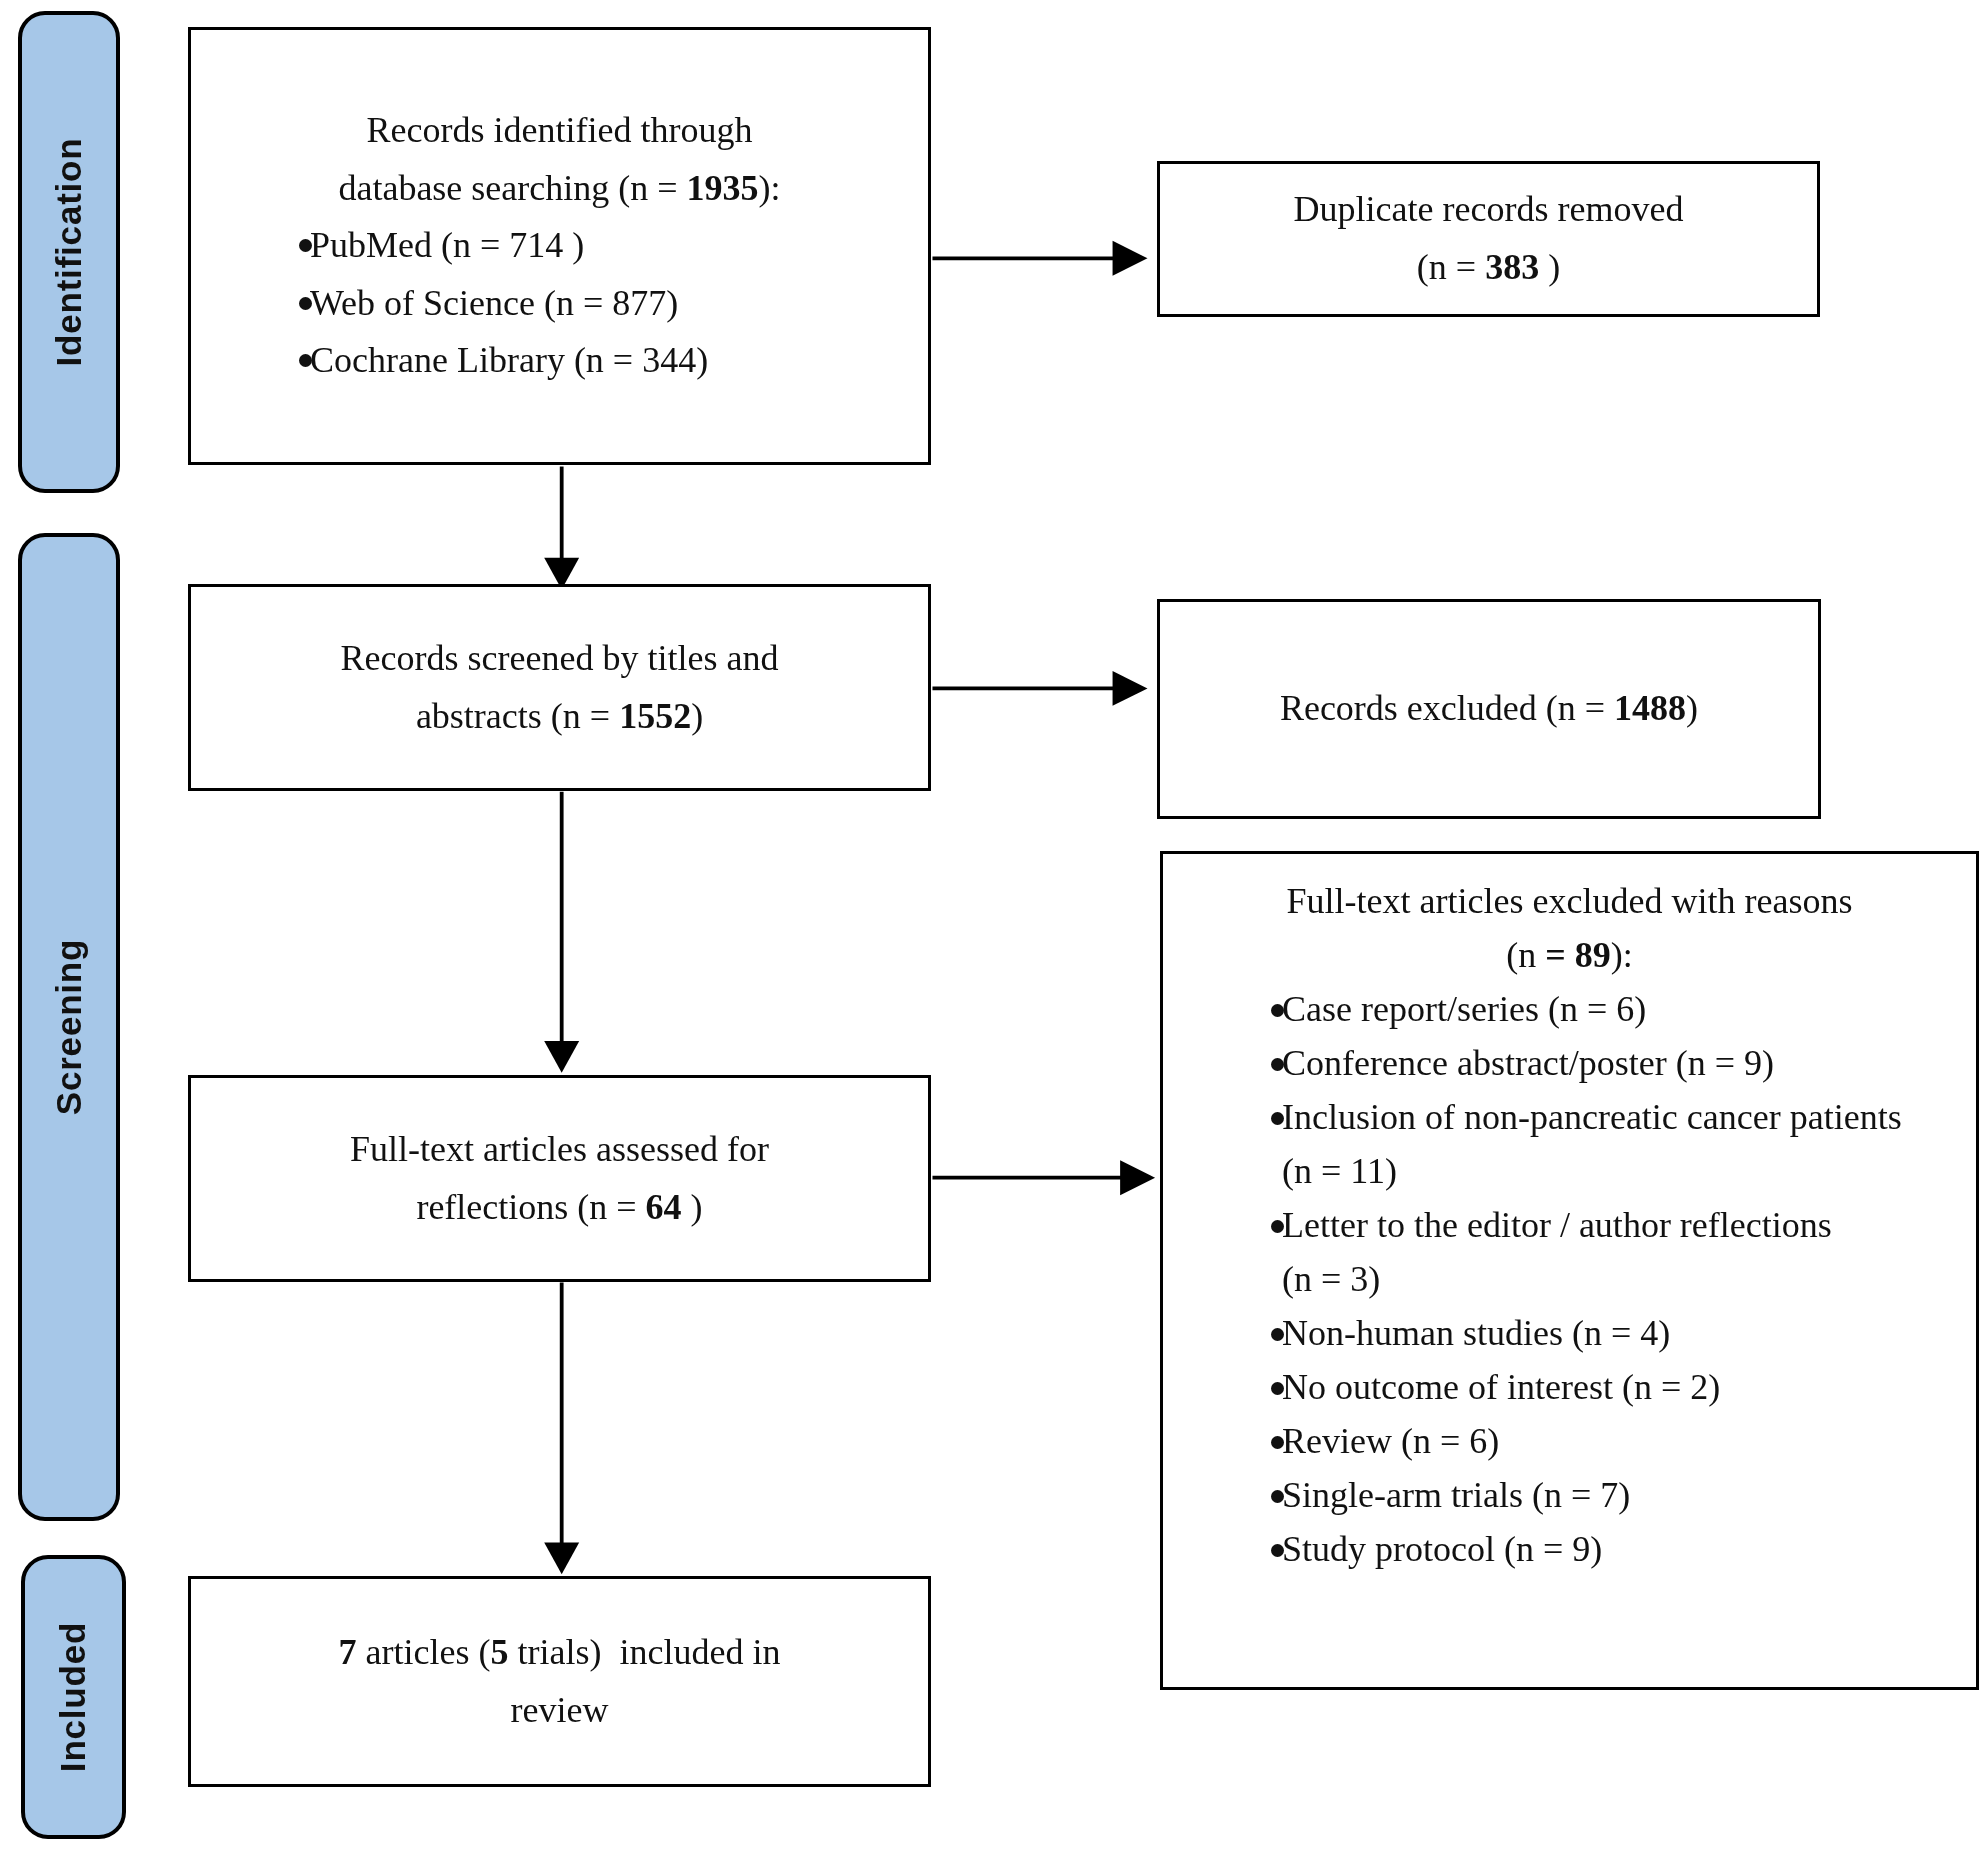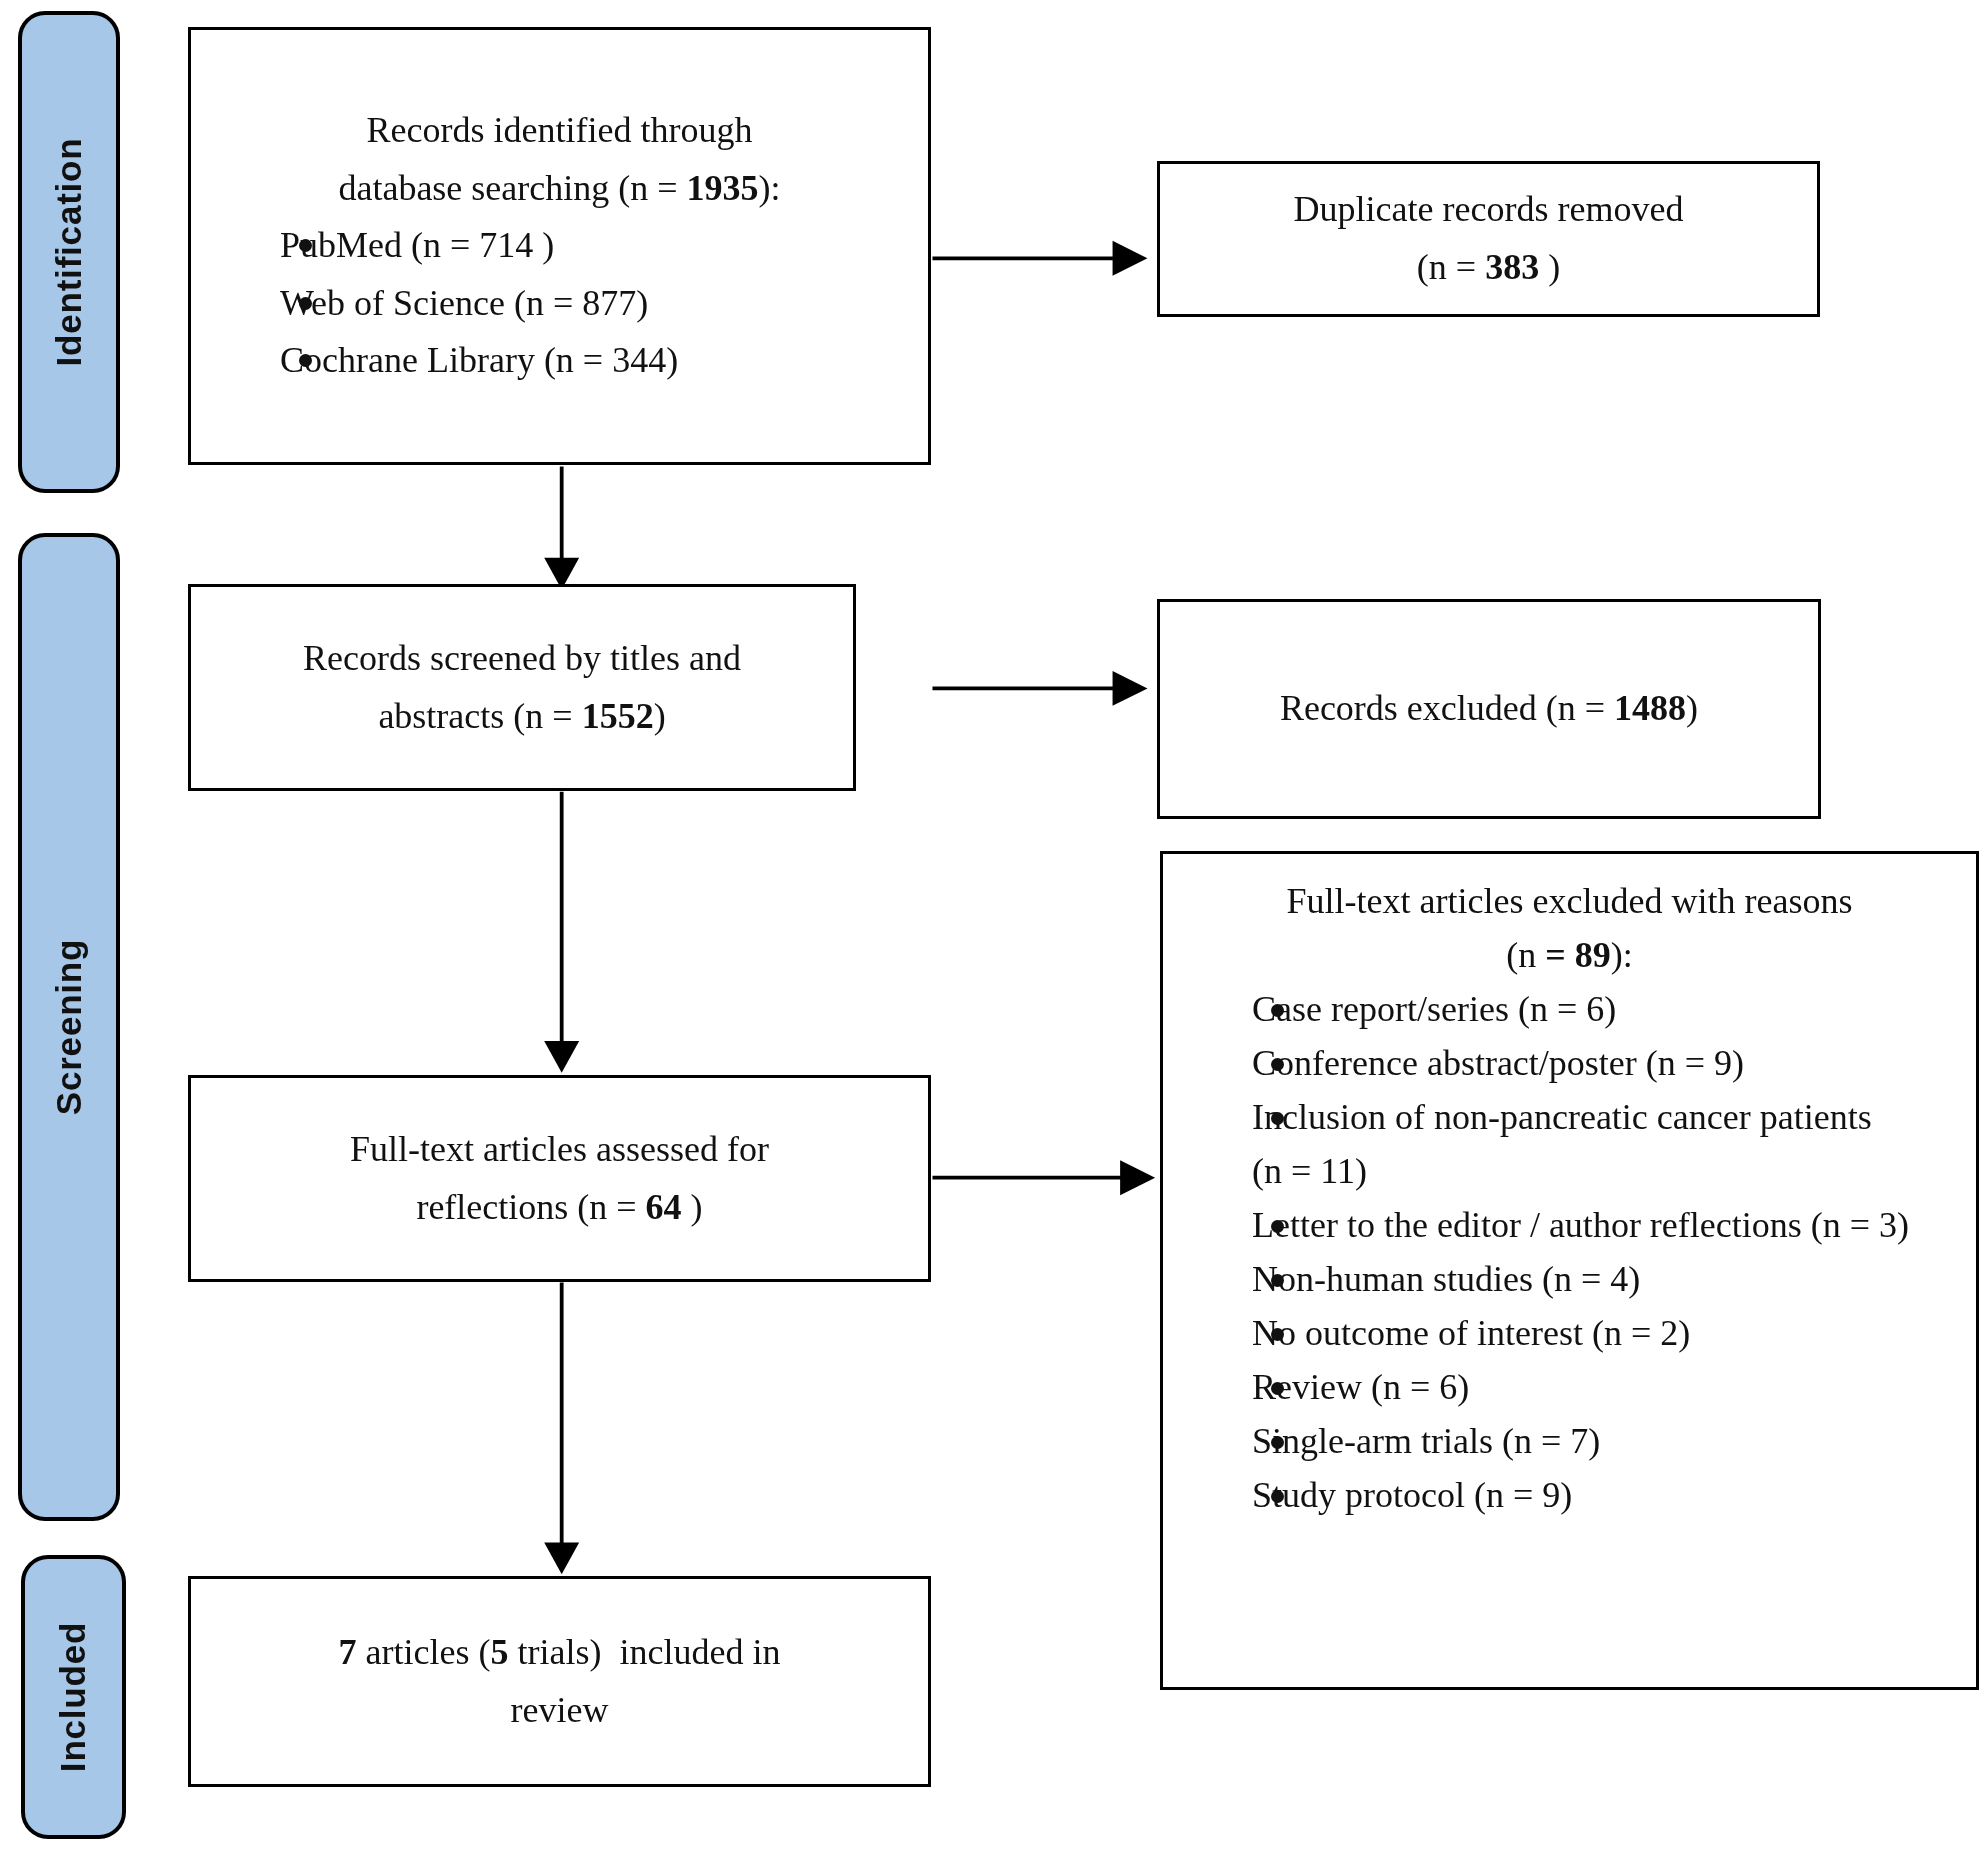--- a/index.html
+++ b/index.html
@@ -54,37 +54,37 @@
     justify-content: center;
     font-size: 36px;
     line-height: 1.6;
     z-index: 2;
   }
   .box .title { text-align: center; }
   .box .title .tl { white-space: nowrap; }
   .bb { font-weight: bold; }
 
   #box-identified { left: 188px;  top: 27px;   width: 743px;  height: 438px; }
-  #box-screened   { left: 188px;  top: 584px;  width: 668px;  height: 207px; }
+  #box-screened   { left: 188px;  top: 584px;  width: 743px;  height: 207px; }
   #box-fulltext   { left: 188px;  top: 1075px; width: 743px;  height: 207px; }
   #box-included   { left: 188px;  top: 1576px; width: 743px;  height: 211px; }
   #box-duplicates { left: 1157px; top: 161px;  width: 663px;  height: 156px; }
   #box-excluded   { left: 1157px; top: 599px;  width: 664px;  height: 220px; }
   #box-reasons    { left: 1160px; top: 851px; width: 819px; height: 839px;
                     justify-content: flex-start; padding-top: 20px; line-height: 1.5; }
 
   
   ul.bullets {
     list-style: none;
     margin: 0; padding: 0;
     text-align: left;
   }
   ul.bullets li {
     position: relative;
-    padding-left: 89px;
+    padding-left: 119px;
     padding-right: 61px;
   }
   ul.bullets li::before {
     content: "";
     position: absolute;
     left: 108px;
     top: 22px;
     width: 13px; height: 13px;
     border-radius: 50%;
     background: #111111;

